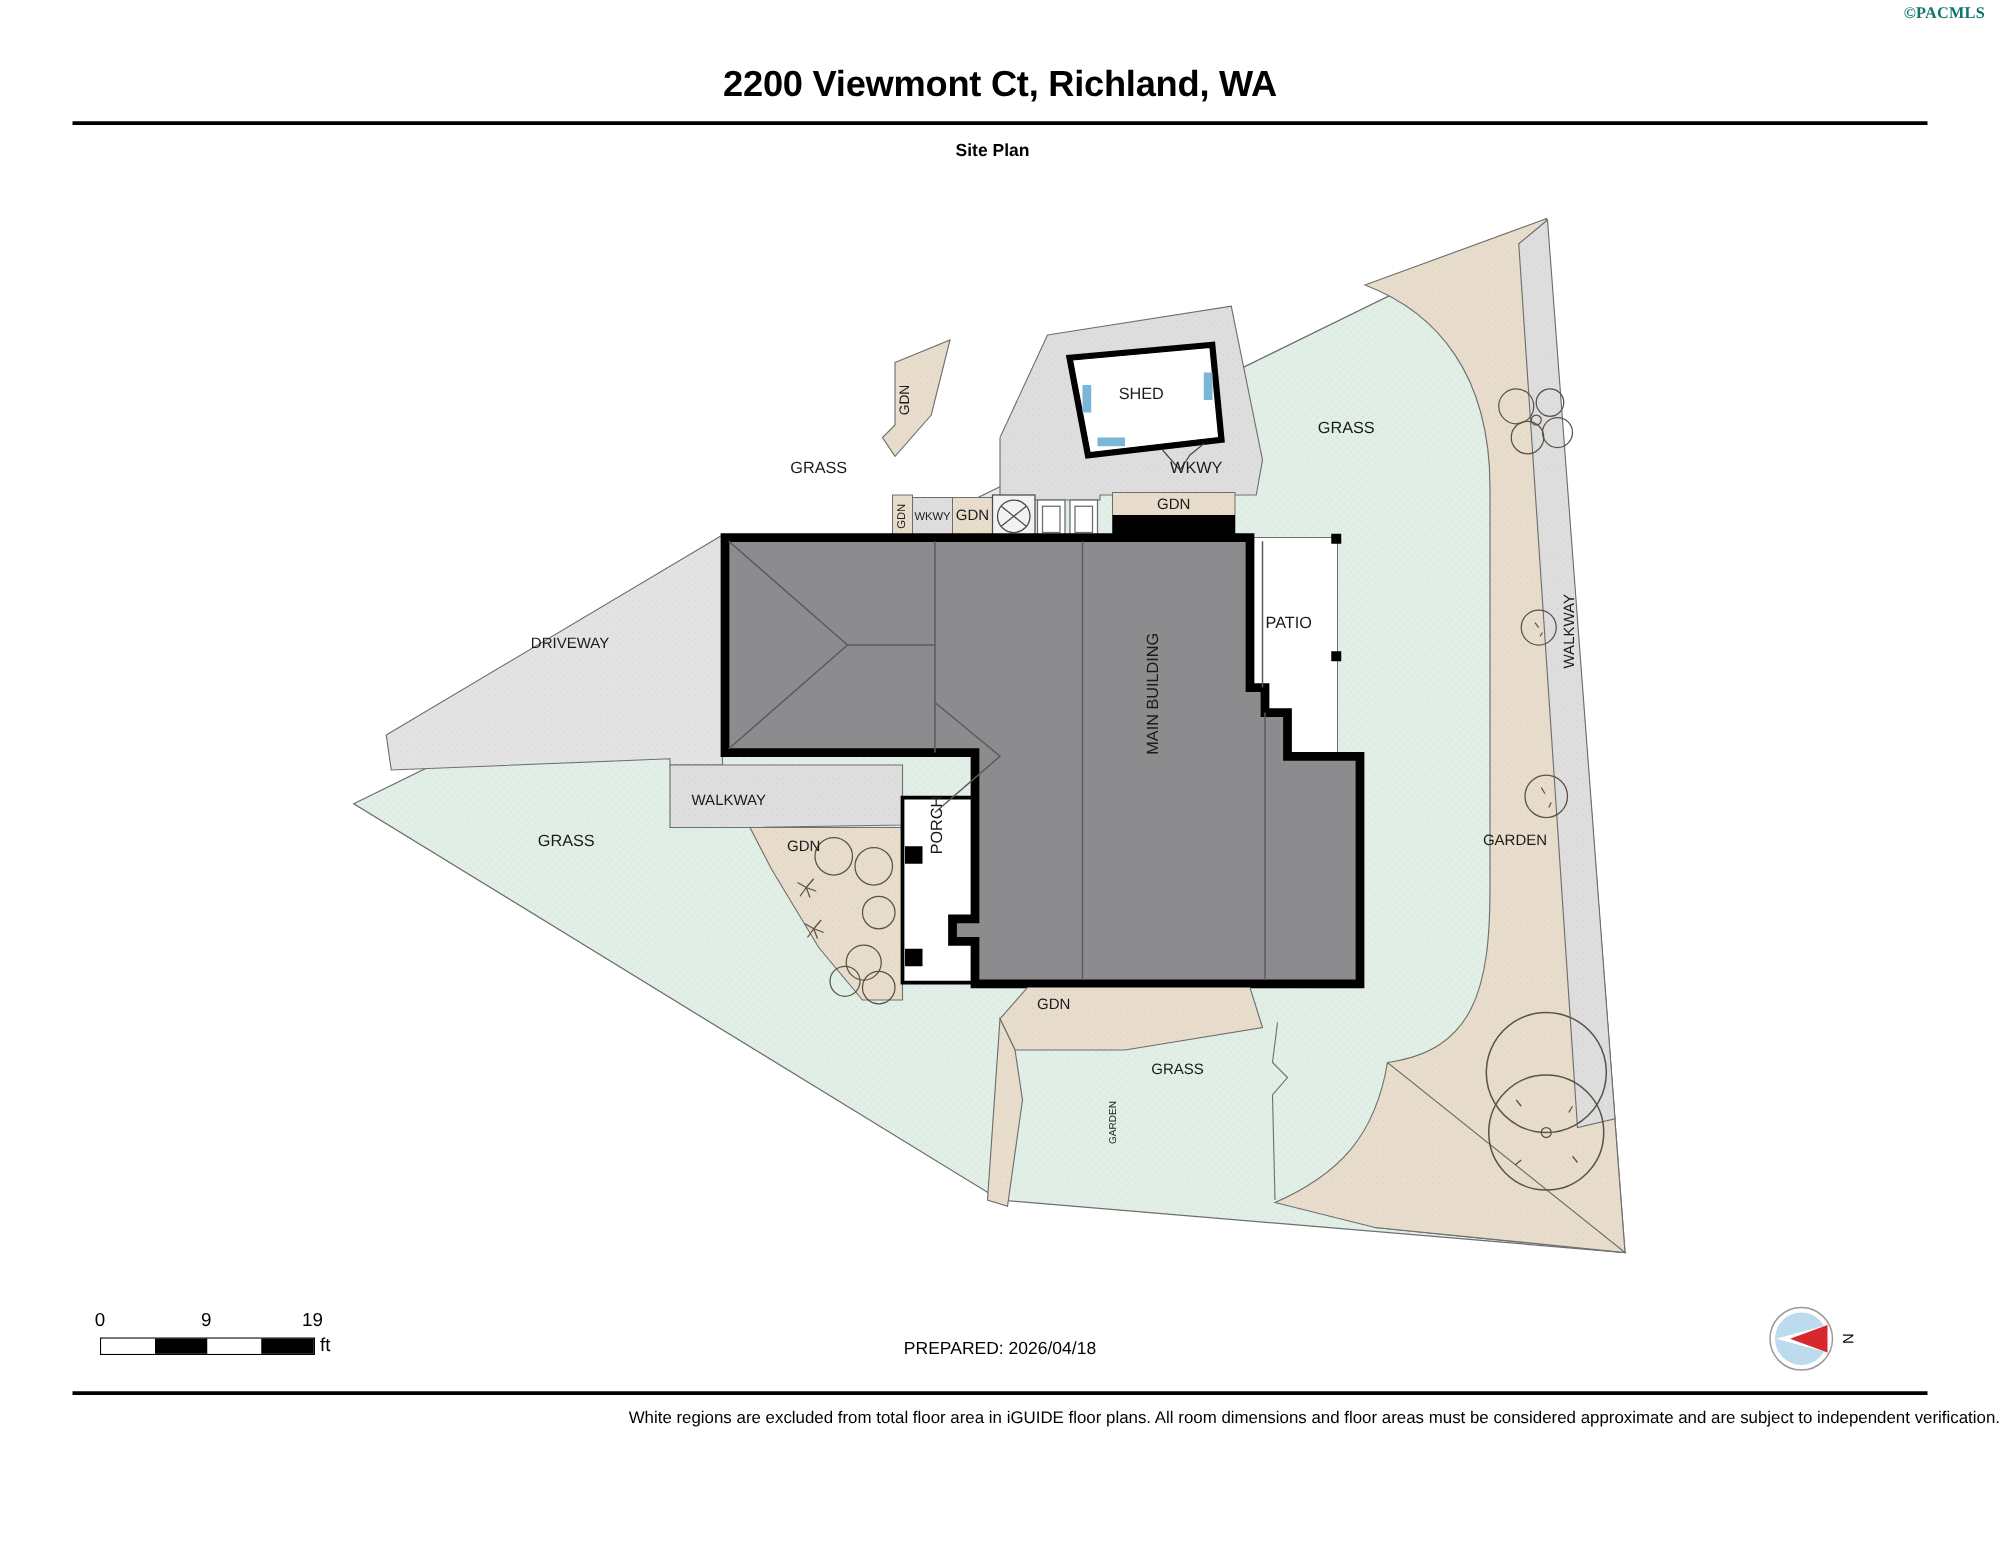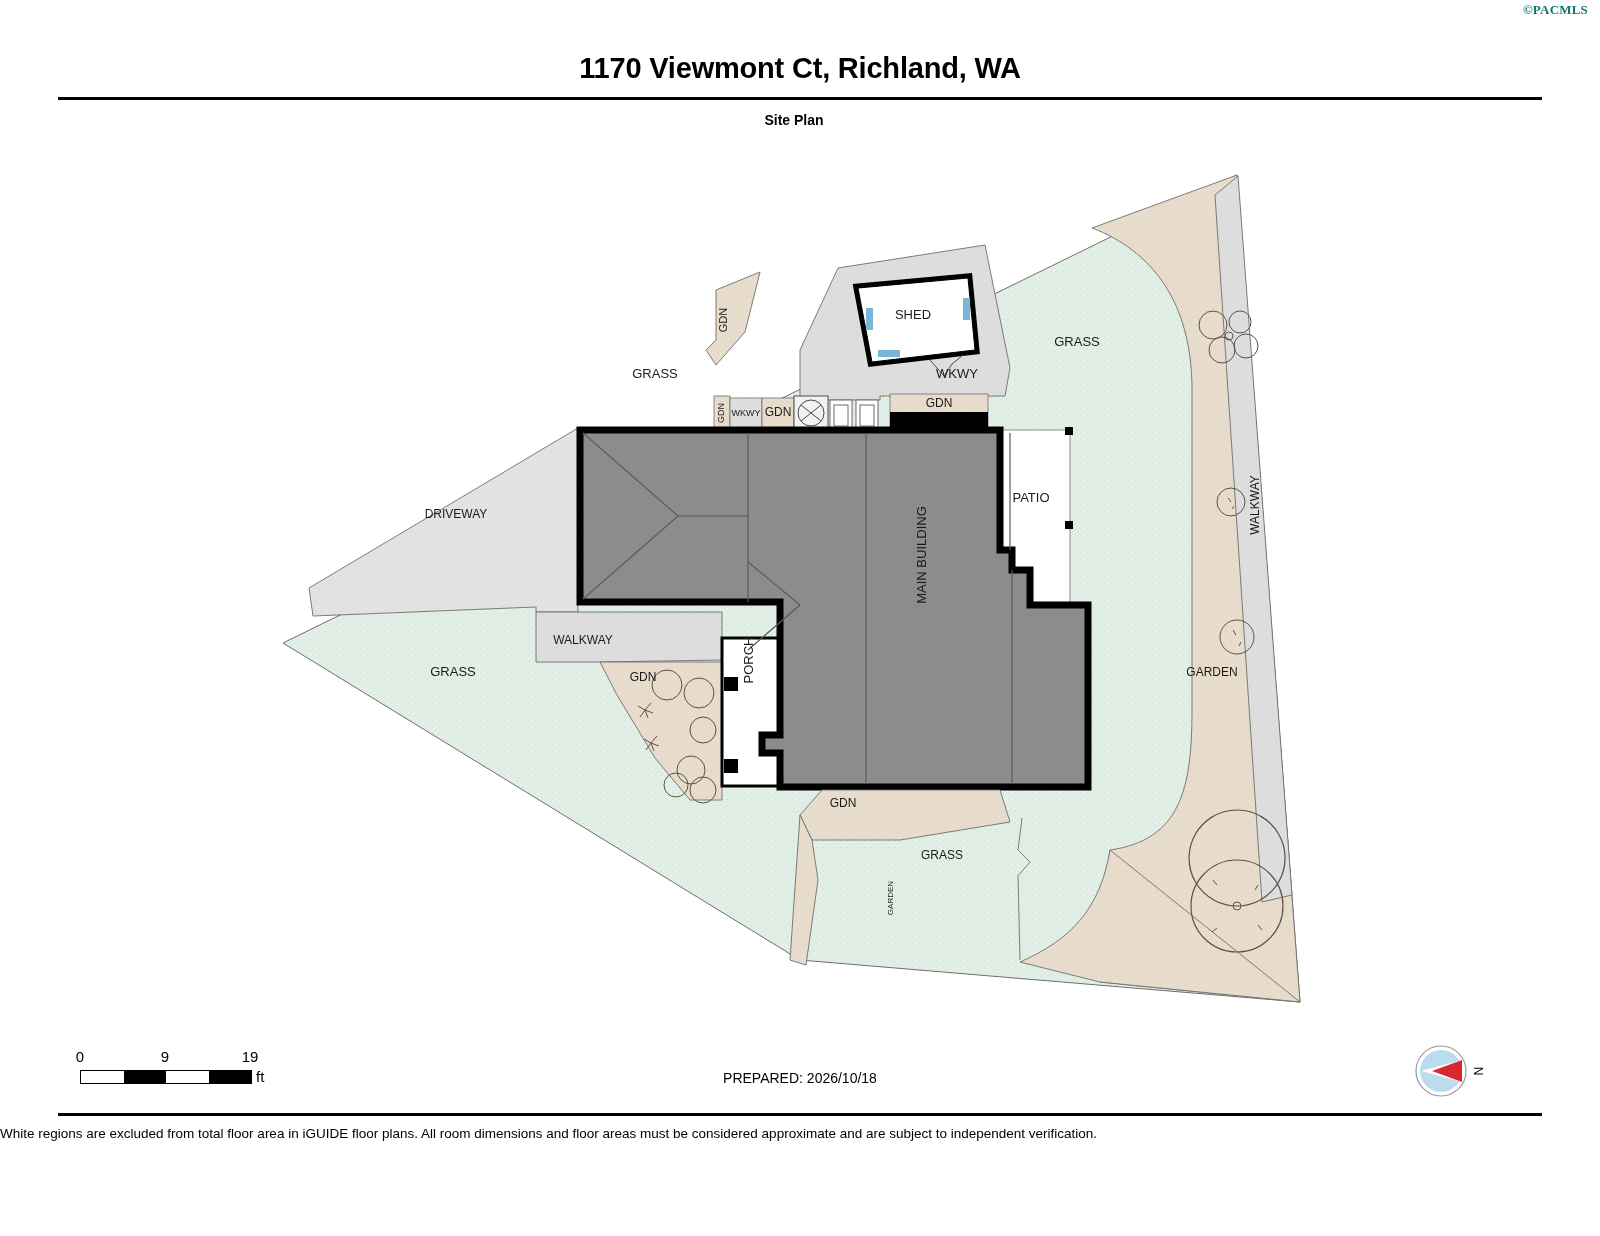--- a/index.html
+++ b/index.html
@@ -122,42 +122,42 @@
     left: 58px;
     width: 1484px;
     height: 0;
     border-top: 3px solid #000;
   }
   .disclaimer {
     position: absolute;
     top: 1126px;
     left: 0;
     width: 1600px;
-    text-align: left;
+    text-align: right;
     font-size: 13.5px;
   }
   svg { display: block; }
   .lbl {
     font-family: "Liberation Sans", sans-serif;
     fill: #1a1a1a;
     text-anchor: middle;
     dominant-baseline: middle;
   }
   .lbl-13 { font-size: 13px; }
   .lbl-12 { font-size: 12px; }
   .lbl-11 { font-size: 11px; }
   .lbl-9  { font-size: 9px; }
   .lbl-8  { font-size: 8px; }
 </style>
 </head>
 <body>
 
 <div class="watermark">©PACMLS</div>
 
-<div class="title">1170 Viewmont Ct, Richland, WA</div>
+<div class="title">2200 Viewmont Ct, Richland, WA</div>
 <div class="title-rule"></div>
 <div class="subtitle">Site Plan</div>
 
 <div class="plan-area">
 <svg width="1600" height="870" viewBox="0 0 1600 870">
 
   <defs>
     <pattern id="grassTex" width="6" height="6" patternUnits="userSpaceOnUse">
       <rect width="6" height="6" fill="#e2efe7"></rect>
       <circle cx="1.2" cy="1.4" r="0.55" fill="#c3ddce"></circle>
@@ -366,21 +366,21 @@
   </div>
   <div class="scale-bar">
     <div style="background:#fff;"></div>
     <div style="background:#000;"></div>
     <div style="background:#fff;"></div>
     <div style="background:#000;"></div>
   </div>
   <div class="scale-unit">ft</div>
 </div>
 
-<div class="prepared">PREPARED: 2026/10/18</div>
+<div class="prepared">PREPARED: 2026/04/18</div>
 
 <div class="compass">
   <svg width="80" height="58" viewBox="0 0 80 58">
     <circle cx="29" cy="29" r="25" fill="#ffffff" stroke="#9a9a9a" stroke-width="1.2"></circle>
     <circle cx="29" cy="29" r="21" fill="#bcdcee"></circle>
     <path d="M 9 29 L 50 18 L 50 40 Z" fill="#ffffff"></path>
     <path d="M 20 29 L 50 18 L 50 40 Z" fill="#d8282f"></path>
   </svg>
   <div class="compass-n">N</div>
 </div>

